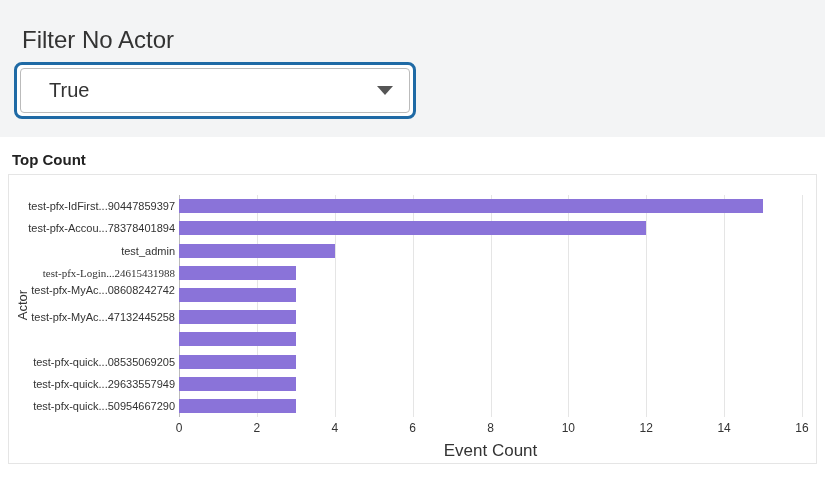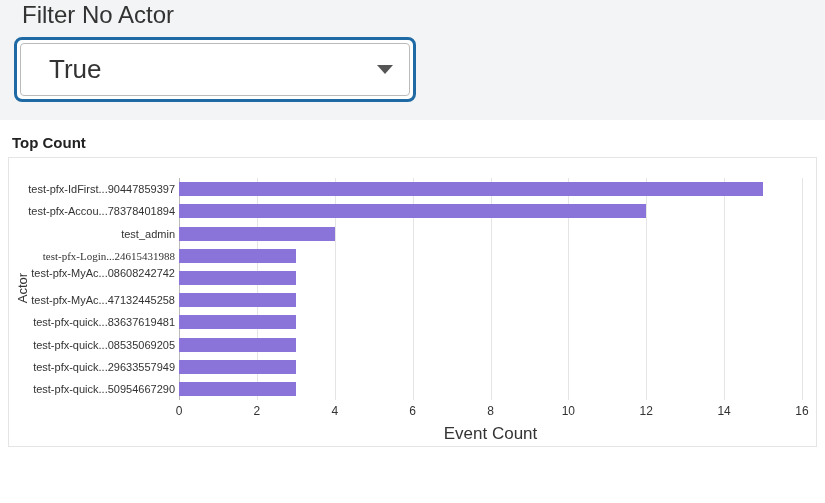--- a/index.html
+++ b/index.html
@@ -5,21 +5,21 @@
   * { box-sizing: border-box; margin: 0; padding: 0; }
   body {
     font-family: -apple-system, BlinkMacSystemFont, "Segoe UI", Helvetica, Arial, sans-serif;
     background: #fff;
     width: 825px;
     height: 503px;
     overflow: hidden;
   }
   .filter-panel {
     background: #f3f4f5;
-    padding: 1px 14px 18px 14px;
+    padding: 26px 14px 18px 14px;
   }
   .filter-label {
     font-size: 24px;
     color: #333;
     font-weight: 400;
     margin: 0 0 8px 8px;
   }
   .select-wrap {
     display: inline-block;
     border: 3px solid #1f6aa5;
@@ -32,21 +32,21 @@
     border-radius: 4px;
     padding: 10px 16px 10px 28px;
     width: 390px;
     display: flex;
     align-items: center;
     justify-content: space-between;
     cursor: pointer;
     background: #fff;
   }
   .select-value {
-    font-size: 26px;
+    font-size: 20px;
     color: #333;
     font-weight: 400;
   }
   .chevron {
     width: 0;
     height: 0;
     border-left: 8px solid transparent;
     border-right: 8px solid transparent;
     border-top: 9px solid #555;
   }
@@ -155,21 +155,20 @@
   <div class="chart-title">Top Count</div>
   <div class="chart-card">
     <div class="y-axis-title">Actor</div>
     <div class="y-labels" id="y-labels">
         <div class="y-label" style="top: 11.1px;">test-pfx-IdFirst...90447859397</div>
         <div class="y-label" style="top: 33.3px;">test-pfx-Accou...78378401894</div>
         <div class="y-label" style="top: 55.5px;">test_admin</div>
         <div class="y-label" style="top: 77.7px; font-family: Liberation Serif, serif;">test-pfx-Login...24615431988</div>
         <div class="y-label" style="top: 95px;">test-pfx-MyAc...08608242742</div>
         <div class="y-label" style="top: 122.1px;">test-pfx-MyAc...47132445258</div>
-        <div class="y-label" style="top: 144.3px;">test-pfx-quick...83637619481</div>
         <div class="y-label" style="top: 166.5px;">test-pfx-quick...08535069205</div>
         <div class="y-label" style="top: 188.7px;">test-pfx-quick...29633557949</div>
         <div class="y-label" style="top: 210.9px;">test-pfx-quick...50954667290</div>
       </div>
     <div class="plot-area" id="plot-area">
         <div class="grid-line axis" style="left: 0%;"></div>
         <div class="grid-line" style="left: 12.5%;"></div>
         <div class="grid-line" style="left: 25%;"></div>
         <div class="grid-line" style="left: 37.5%;"></div>
         <div class="grid-line" style="left: 50%;"></div>

